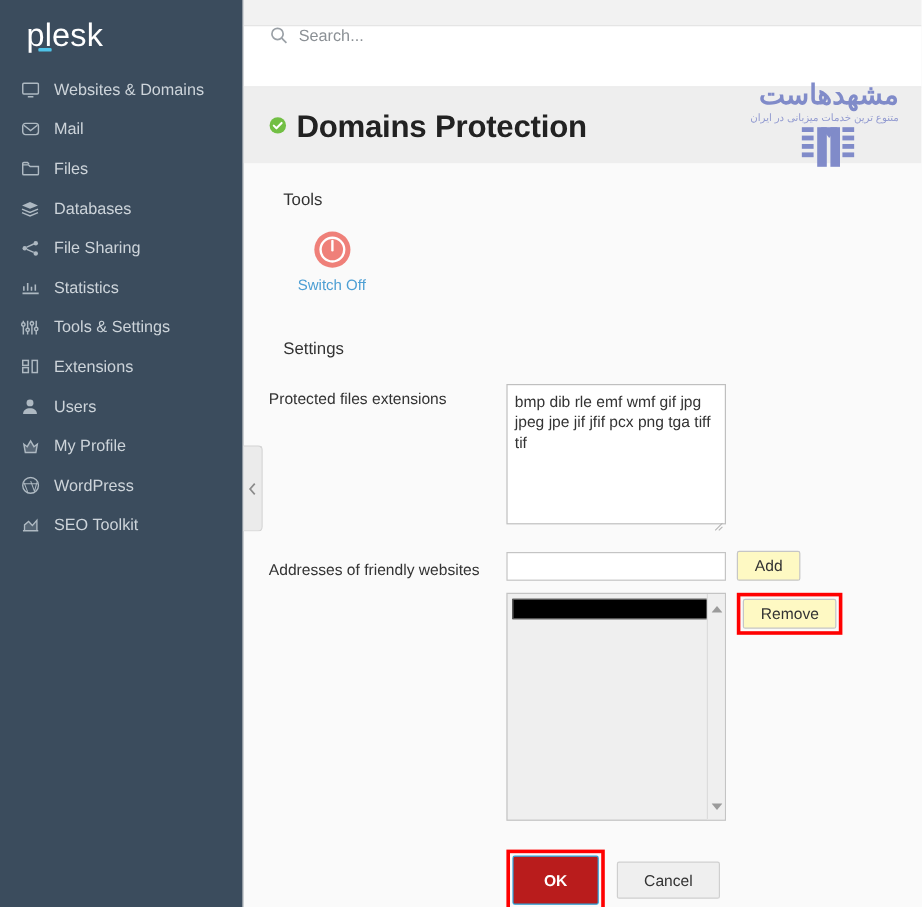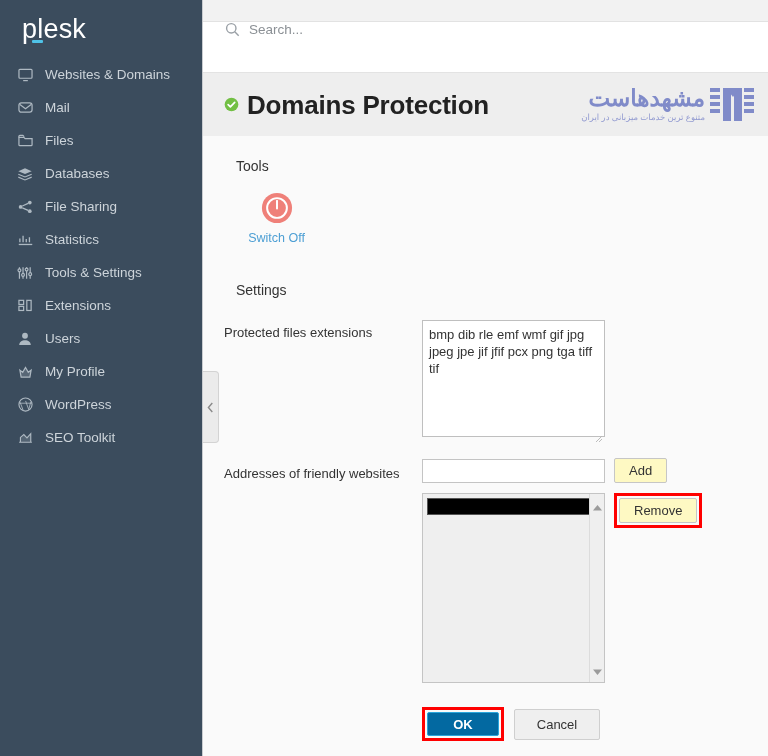--- a/index.html
+++ b/index.html
@@ -117,20 +117,21 @@
     font-weight: 700;
     color: #222222;
     letter-spacing: -0.2px;
     line-height: 30px;
   }
   .watermark {
     margin-left: auto;
     display: flex; align-items: center;
     opacity: 0.95;
     user-select: none;
+    flex-direction: column;
   }
   .wm-text { text-align: right; margin-right: 5px; direction: rtl; }
   .wm-main {
     font-size: 23px; font-weight: 700; color: #7b86c8;
     line-height: 24px; letter-spacing: -1px;
   }
   .wm-sub {
     font-size: 8.5px; color: #8d96cf; line-height: 12px; margin-top: 1px;
   }
   .wm-mark { display: flex; align-items: flex-start; }
@@ -244,26 +245,26 @@
     display: flex; align-items: center;
     margin-top: 24px;
     padding-left: 198px;
   }
   .ok-wrap {
     border: 3px solid #ff0000;
     padding: 2px;
     background: #fafafa;
   }
   .btn-ok {
-    background: #0369a1;
+    background: #b91c1c;
     color: #ffffff;
     border: 1px solid #29a5dc;
     font-weight: 700;
     width: 72px;
-    height: 24px;
+    height: 41px;
     border-radius: 2px;
     font-size: 13px;
     cursor: pointer;
     font-family: "Liberation Sans", sans-serif;
   }
   .btn-cancel {
     margin-left: 10px;
     height: 31px;
     width: 86px;
     background: #efefef;

